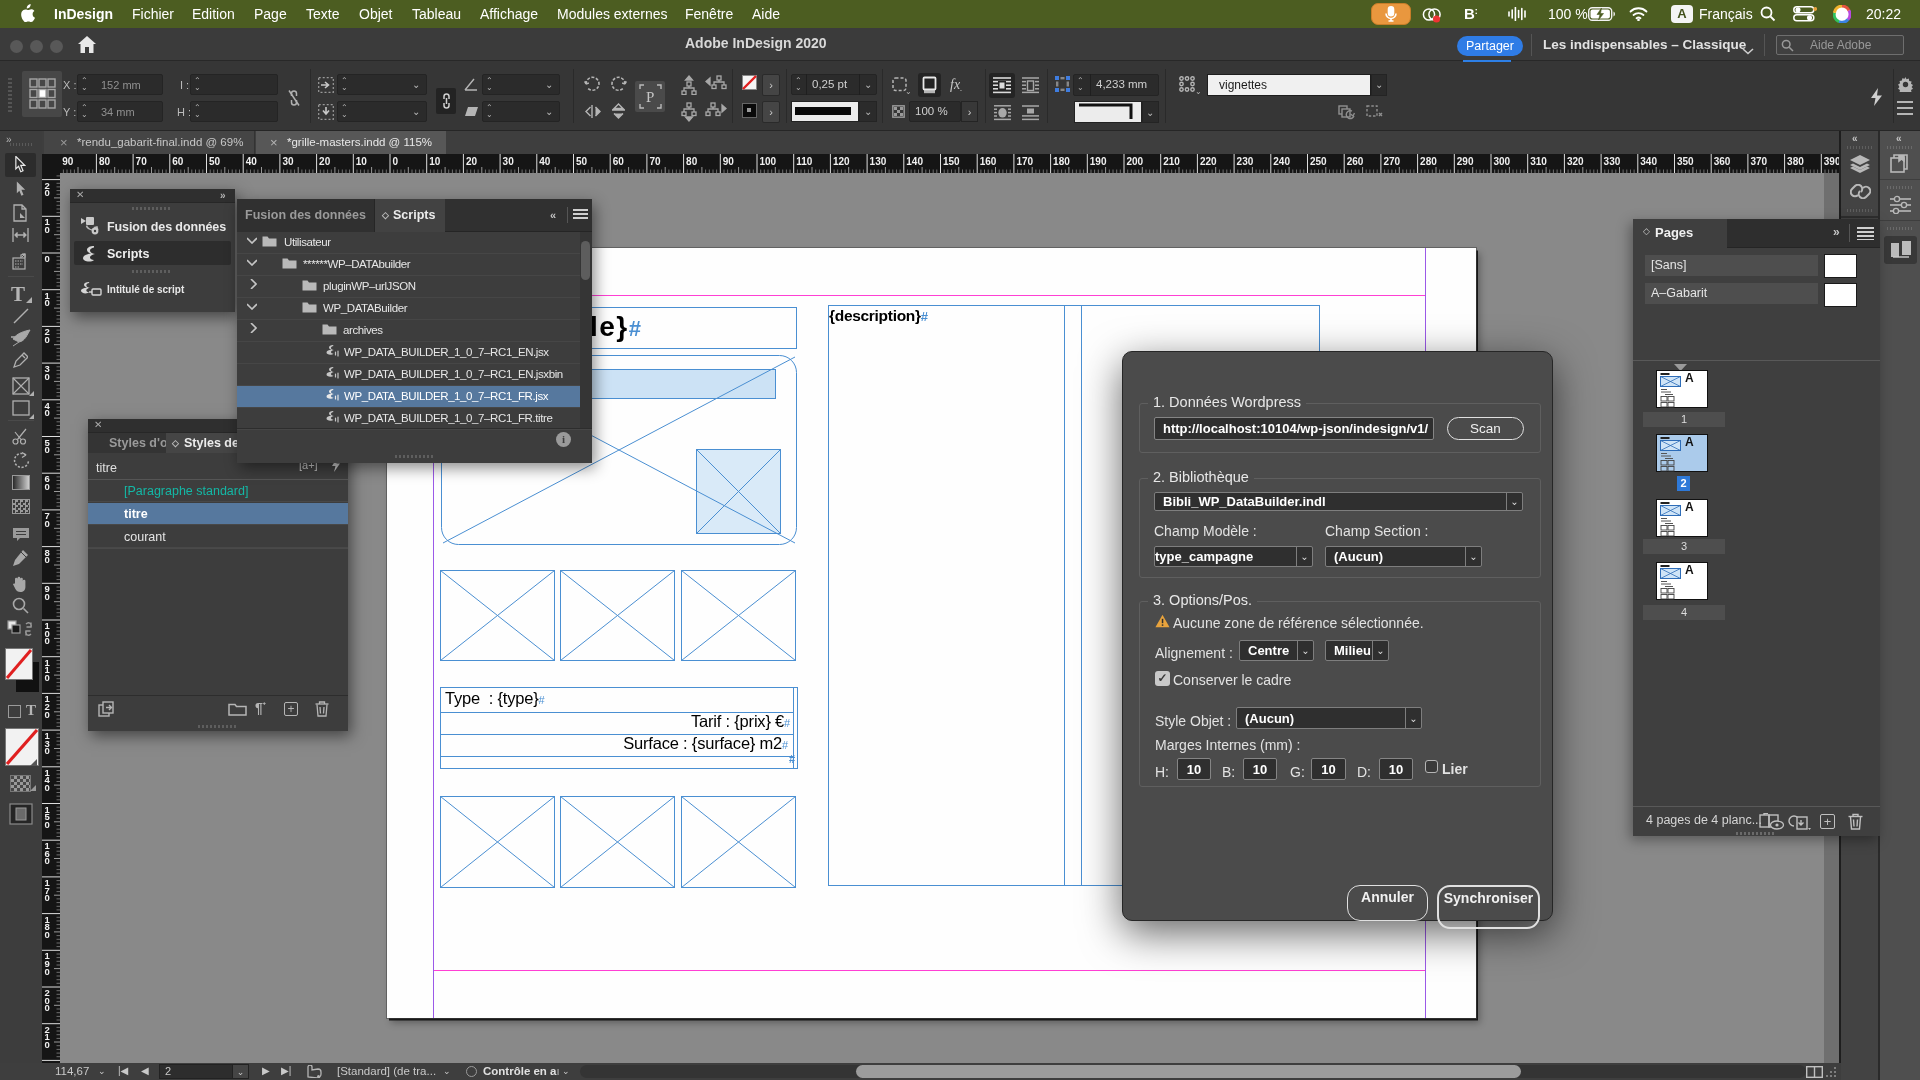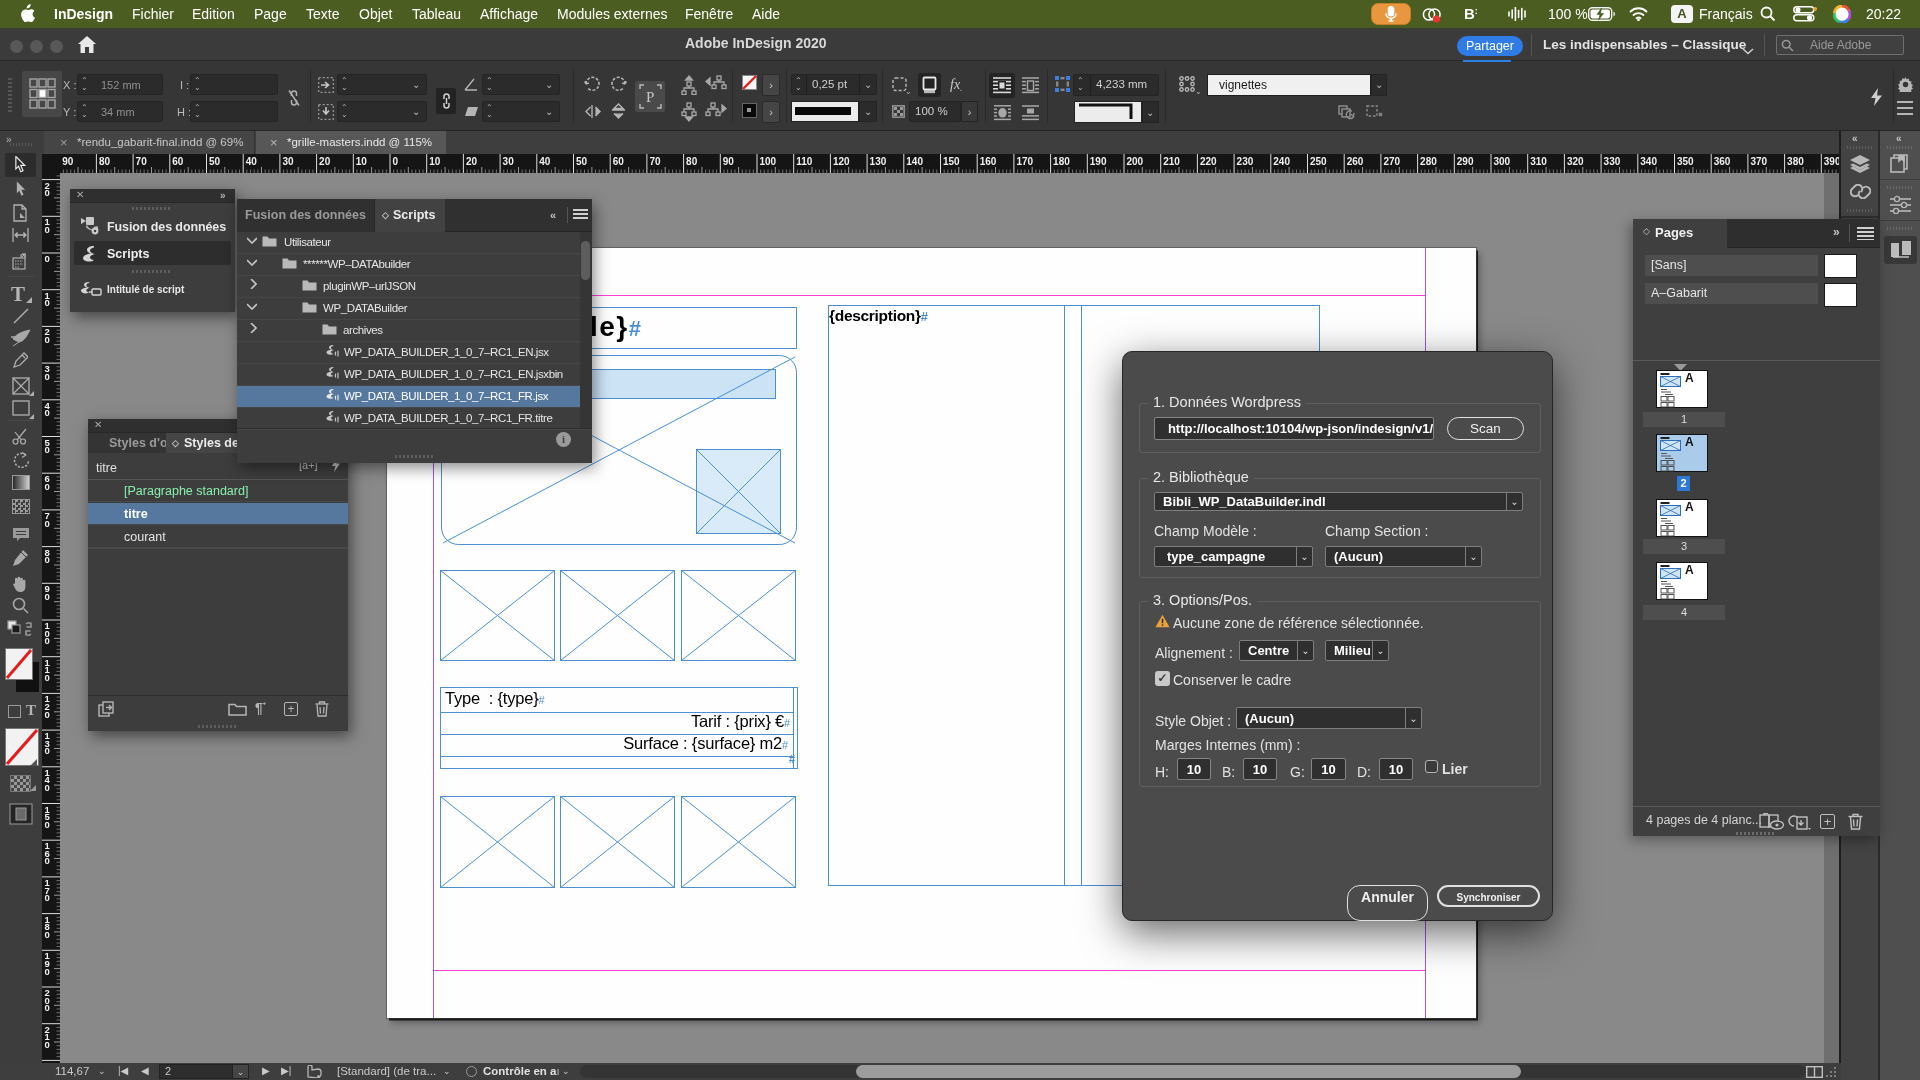--- a/index.html
+++ b/index.html
@@ -35,21 +35,21 @@
 .panel { position:absolute; background:#3e3e3e; box-shadow:0 4px 14px rgba(0,0,0,0.5); }
 
 #dialog { position:absolute; left:1122px; top:351px; width:431px; height:570px; background:#4b4b4b; border-radius:10px; box-shadow:0 12px 40px rgba(0,0,0,0.6); border:1px solid #262626; }
 #dlg-title { position:absolute; left:0; top:0; width:100%; height:27px; background:#3f403a; border-radius:10px 10px 0 0; border-bottom:1px solid #2c2c2c; color:#cfcfcf; font-weight:bold; font-size:14.5px; text-align:center; line-height:27px; }
 .fieldset { position:absolute; border:1px solid #5f5f5f; border-radius:3px; }
 .legend { position:absolute; top:-10px; left:8px; background:#4b4b4b; padding:0 5px; color:#e8e8e8; font-size:14.5px; white-space:nowrap; }
 .dsel { position:absolute; background:#2f2f2f; border:1px solid #7e7e7e; border-radius:2px; color:#fff; font-size:13px; font-weight:bold; }
 .dsel .arr { position:absolute; right:0; top:0; bottom:0; width:16px; border-left:1px solid #7e7e7e; color:#ddd; font-size:10px; text-align:center; font-weight:normal; }
 .pill { position:absolute; border:1.5px solid #e0e0e0; border-radius:13px; color:#f0f0f0; font-size:13.5px; text-align:center; background:transparent; }
 .dlbl { position:absolute; color:#e2e2e2; font-size:14px; white-space:nowrap; }
-.dinput { position:absolute; background:#2f2f2f; border:1px solid #858585; border-radius:2px; color:#fff; font-size:13px; font-weight:bold;text-align:right; }
+.dinput { position:absolute; background:#2f2f2f; border:1px solid #858585; border-radius:2px; color:#fff; font-size:13px; font-weight:bold; }
 
 #statusbar { position:absolute; left:0; top:1063px; width:1841px; height:17px; background:#3e3e3e; color:#c9c9c9; font-size:11px; }
 </style>
 </head>
 <body>
 <div id="app">
   <div id="menubar">
     <svg class="abs" style="left:20px;top:4px" width="15" height="19" viewBox="0 0 15 19">
         <path fill="#fff" d="M9.7 3.2 c.6-.8 1.1-1.9 .9-3.2 -1 .1-2.1.7-2.8 1.5 -.6.7-1.2 1.9-1 2.9 1.1.1 2.2-.5 2.9-1.2z M12.6 10.2 c0-2.1 1.7-3.1 1.8-3.2 -1-1.4-2.5-1.6-3-1.7 -1.3-.1-2.5.8-3.2.8 -.7 0-1.7-.8-2.8-.7 -1.4 0-2.7.8-3.5 2.1 -1.5 2.6-.4 6.4 1.1 8.5 .7 1 1.5 2.2 2.6 2.1 1.1 0 1.5-.7 2.8-.7 1.3 0 1.6.7 2.8.7 1.2 0 1.9-1 2.6-2 .8-1.2 1.2-2.3 1.2-2.4 -.1 0-2.4-.9-2.4-3.5z"></path>
       </svg>
@@ -1810,21 +1810,21 @@
       <div class="abs" style="left:78px;top:14px;width:120px;height:20px;background:#454545;color:#ececec;font-size:12.5px;font-weight:bold;line-height:20px">
           <span style="position:absolute;left:6px;font-size:9px;color:#bbb">◇</span>
           <span style="position:absolute;left:18px">Styles de p</span>
         </div>
       <div class="abs" style="left:8px;top:42px;color:#e0e0e0;font-size:12.5px">titre</div>
       <div class="abs" style="left:211px;top:40px;color:#c5c5c5;font-size:11px">[a+]</div>
       <svg class="abs" style="left:243px;top:39px" width="10" height="14" viewBox="0 0 10 14">
           <path d="M6 0 L1 8 h3.5 L3 14 L9 5.5 H5.5z" fill="#c5c5c5"></path>
         </svg>
       <div class="abs" style="left:0;top:60px;width:260px;height:1px;background:#555"></div>
-      <div class="abs" style="left:0;top:61px;width:260px;height:22px;border-bottom:1px solid #484848;color:#86efac;font-size:12.5px;line-height:22px">
+      <div class="abs" style="left:0;top:61px;width:260px;height:22px;border-bottom:1px solid #484848;color:#14b8a6;font-size:12.5px;line-height:22px">
           <span style="position:absolute;left:36px">[Paragraphe standard]</span>
         </div>
       <div class="abs" style="left:0;top:84px;width:260px;height:22px;background:#56789e;border-bottom:1px solid #484848;color:#fff;font-size:12.5px;font-weight:bold;line-height:22px">
           <span style="position:absolute;left:36px">titre</span>
         </div>
       <div class="abs" style="left:0;top:107px;width:260px;height:22px;border-bottom:1px solid #484848;color:#e5e5e5;font-size:12.5px;line-height:22px">
           <span style="position:absolute;left:36px">courant</span>
         </div>
       <div class="abs" style="left:0;top:129px;width:260px;height:1px;background:#4a4a4a"></div>
       <div class="abs" style="left:0;top:276px;width:260px;height:28px;border-top:1px solid #2d2d2d"></div>
@@ -1856,21 +1856,21 @@
     <div class="fieldset" style="left:16px;top:51px;width:402px;height:50px">
       <div class="legend">1. Données Wordpress</div>
       <div class="dinput" style="left:14px;top:13px;width:280px;height:23px;line-height:22px;padding-left:8px">http://localhost:10104/wp-json/indesign/v1/</div>
       <div class="pill" style="left:307px;top:13px;width:77px;height:23px;line-height:21px">Scan</div>
     </div>
     <div class="fieldset" style="left:16px;top:126px;width:402px;height:100px">
       <div class="legend">2. Bibliothèque</div>
       <div class="dsel" style="left:14px;top:13px;width:369px;height:19px;line-height:18px"><span style="padding-left:8px">Bibli_WP_DataBuilder.indl</span><span class="arr" style="line-height:18px">⌄</span></div>
       <div class="dlbl" style="left:14px;top:44px">Champ Modèle :</div>
       <div class="dlbl" style="left:185px;top:44px">Champ Section :</div>
-      <div class="dsel" style="left:14px;top:67px;width:159px;height:21px;line-height:20px"><span style="padding-left:12px">type_campagne</span><span class="arr" style="line-height:20px">⌄</span></div>
+      <div class="dsel" style="left:14px;top:67px;width:159px;height:21px;line-height:20px"><span style="padding-left:0">type_campagne</span><span class="arr" style="line-height:20px">⌄</span></div>
       <div class="dsel" style="left:185px;top:67px;width:157px;height:21px;line-height:20px"><span style="padding-left:8px">(Aucun)</span><span class="arr" style="line-height:20px">⌄</span></div>
     </div>
     <div class="fieldset" style="left:16px;top:249px;width:402px;height:186px">
       <div class="legend">3. Options/Pos.</div>
       <svg class="abs" style="left:15px;top:12px" width="15" height="14" viewBox="0 0 17 15">
           <path d="M8.5 0.5 L16.5 14.5 H0.5z" fill="#e8a33d"></path>
           <rect x="7.7" y="5" width="1.7" height="5" fill="#2e2e2e"></rect>
           <rect x="7.7" y="11.3" width="1.7" height="1.7" fill="#2e2e2e"></rect>
         </svg>
       <div class="dlbl" style="left:33px;top:13px">Aucune zone de référence sélectionnée.</div>
@@ -1887,15 +1887,15 @@
       <div class="dlbl" style="left:82px;top:162px">B:</div>
       <div class="dinput" style="left:103px;top:156px;width:34px;height:22px;line-height:21px;text-align:center">10</div>
       <div class="dlbl" style="left:150px;top:162px">G:</div>
       <div class="dinput" style="left:171px;top:156px;width:35px;height:22px;line-height:21px;text-align:center">10</div>
       <div class="dlbl" style="left:217px;top:162px">D:</div>
       <div class="dinput" style="left:239px;top:156px;width:34px;height:22px;line-height:21px;text-align:center">10</div>
       <div class="abs" style="left:285px;top:158px;width:13px;height:13px;background:#3a3a3a;border:1.5px solid #b5b5b5;border-radius:3px"></div>
       <div class="dlbl" style="left:302px;top:159px;font-weight:bold">Lier</div>
     </div>
     <div class="pill" style="left:224px;top:533px;width:81px;height:36px;line-height:23px;font-size:14px;font-weight:bold">Annuler</div>
-    <div class="pill" style="left:314px;top:533px;width:103px;height:22px;line-height:22px;font-size:10px;font-weight:bold;border-width:2px">Synchroniser</div>
+    <div class="pill" style="left:314px;top:533px;width:103px;height:44px;line-height:22px;font-size:14px;font-weight:bold;border-width:2px">Synchroniser</div>
   </div>
 </div>
 
 </body></html>

